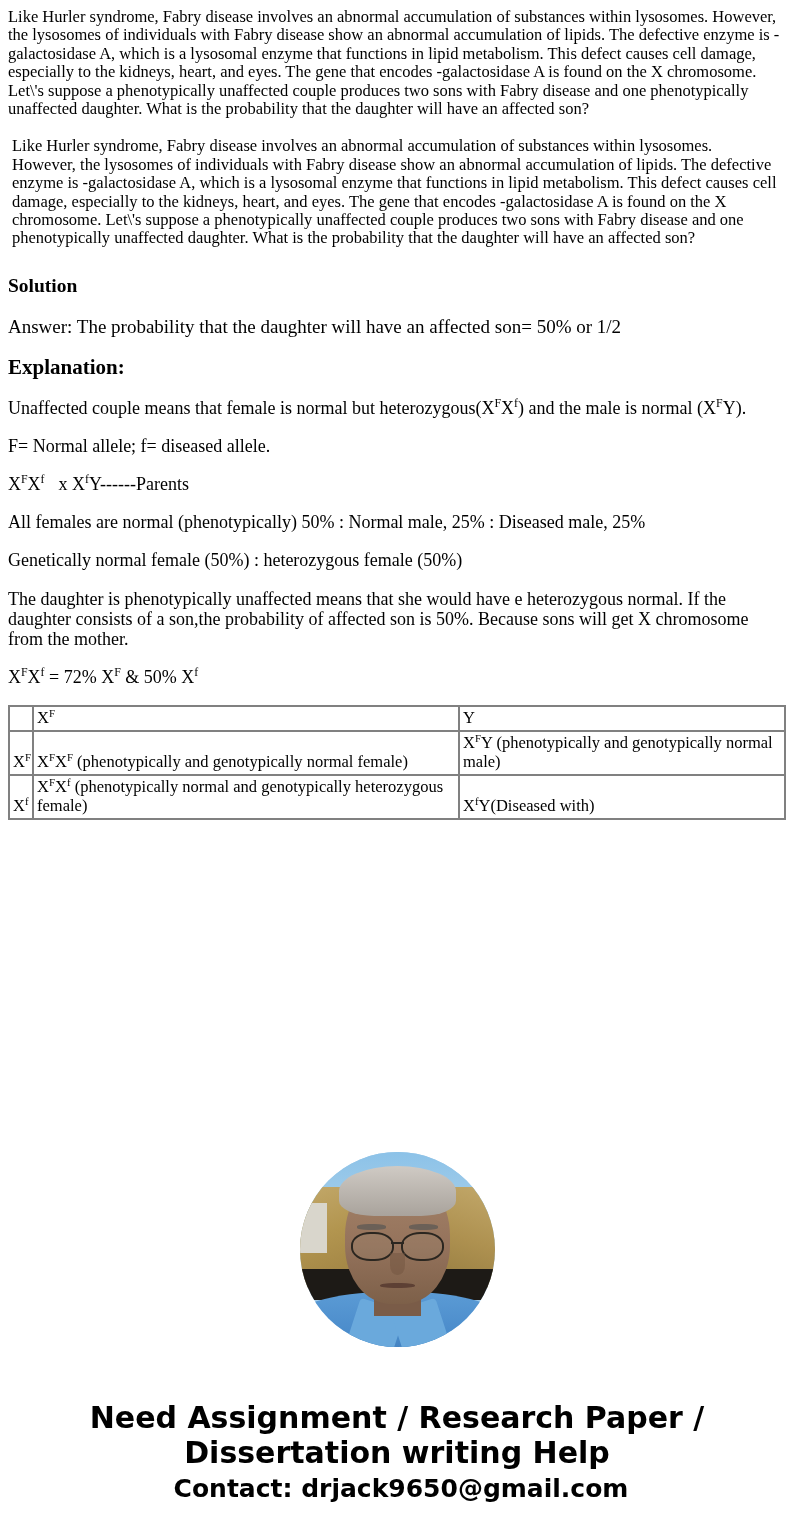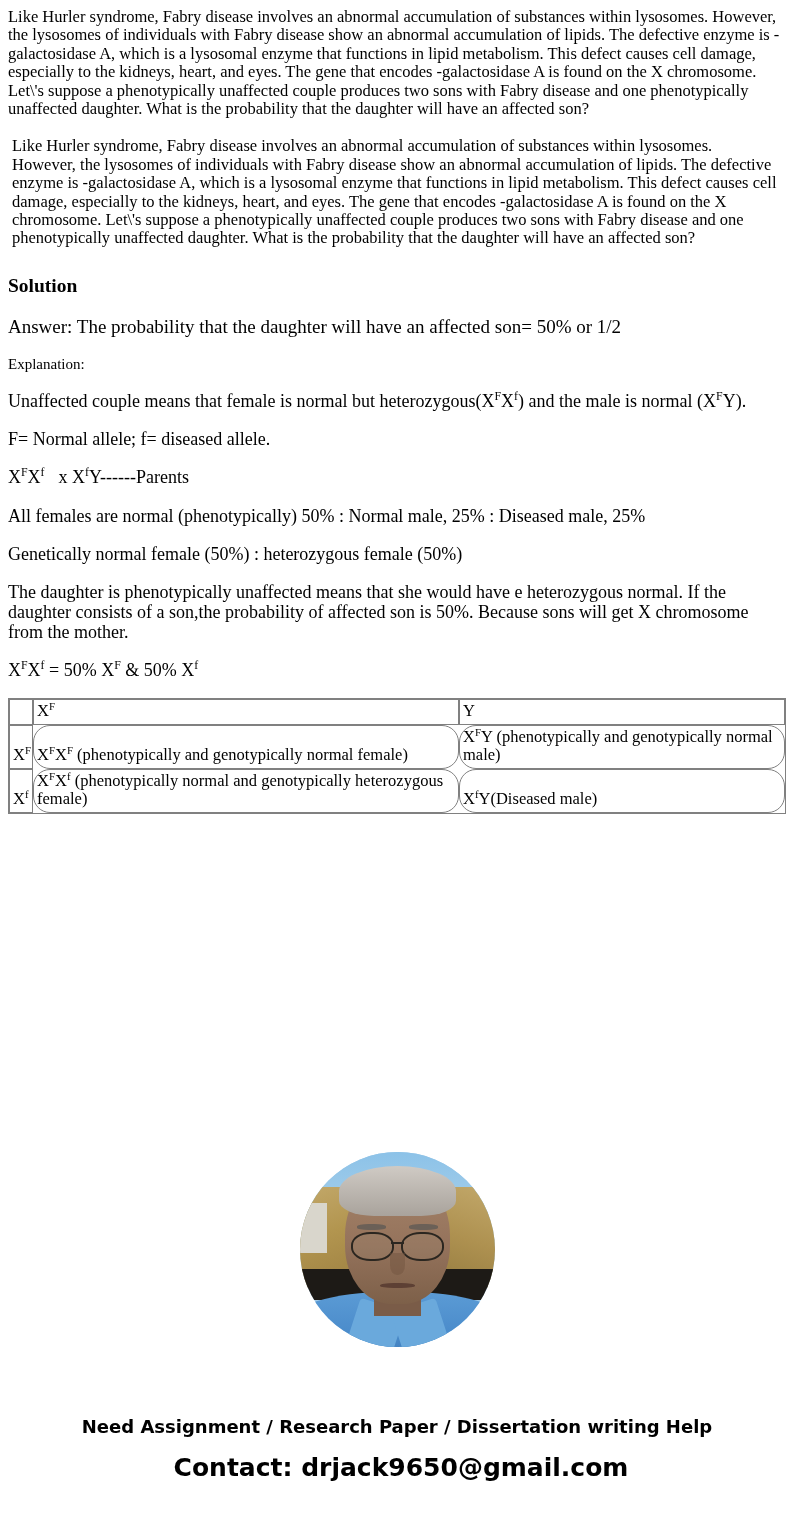--- a/index.html
+++ b/index.html
@@ -39,22 +39,22 @@
     line-height: 1.15;
     font-family: "Liberation Serif", "DejaVu Serif", serif;
   }
   p.answer-line {
     font-size: 19px;
     margin: 19px 0 0 0;
     padding: 0 8px;
     line-height: 1.12;
   }
   p.explanation-label {
-    font-size: 15px;
-    font-weight: normal;
+    font-size: 21px;
+    font-weight: bold;
     margin: 19px 0 0 0;
     padding: 0 8px;
     line-height: 1.12;
   }
   p.step-line {
     font-size: 18px;
     margin: 18px 0 0 0;
     padding: 0 8px;
     line-height: 1.12;
   }
@@ -82,21 +82,21 @@
     border: 1px solid #808080;
     padding: 2px 3px 3px 3px;
     font-size: 16.5px;
     line-height: 1.12;
     vertical-align: bottom;
     font-family: "Liberation Serif", "DejaVu Serif", serif;
   }
   td.corner-cell { width: 22px; }
   td.row-label { width: 22px; vertical-align: bottom; }
   td.col-head { vertical-align: top; }
-  td.gamete-cell { vertical-align: top; border-radius: 17px; }
+  td.gamete-cell { vertical-align: top; }
   col.col-label { width: 24px; }
   col.col-xf { width: 426px; }
   col.col-y { width: 326px; }
 
   
   .portrait-wrap {
     position: absolute;
     left: 300px;
     top: 1152px;
     width: 195px;
@@ -196,23 +196,23 @@
   .footer {
     position: absolute;
     left: 0; top: 1400px;
     width: 794px;
     text-align: center;
     font-family: "DejaVu Sans", "Liberation Sans", sans-serif;
     font-weight: bold;
     color: #000;
   }
   .footer-headline {
-    font-size: 18px;
+    font-size: 30px;
     line-height: 1.17;
-    margin: 16px;
+    margin: 0;
     padding: 0 18px;
   }
   .footer-contact {
     font-size: 25px;
     line-height: 1.18;
     margin: 4px 0 0 8px;
     padding: 0 32px;
   }
 </style>
 </head>
@@ -235,21 +235,21 @@
   <p class="step-line">F= Normal allele; f= diseased allele.</p>
 
   <p class="step-line"><span>X</span><sup>F</sup><span>X</span><sup>f</sup><span class="spacer-wide"></span><span>x X</span><sup>f</sup><span>Y------Parents</span></p>
 
   <p class="step-line">All females are normal (phenotypically) 50% : Normal male, 25% : Diseased male, 25%</p>
 
   <p class="step-line">Genetically normal female (50%) : heterozygous female (50%)</p>
 
   <p class="step-line wrap-line">The daughter is phenotypically unaffected means that she would have e heterozygous normal. If the daughter consists of a son,the probability of affected son is 50%. Because sons will get X chromosome from the mother.</p>
 
-  <p class="step-line"><span>X</span><sup>F</sup><span>X</span><sup>f</sup><span> = 50% X</span><sup>F</sup><span> &amp; 50% X</span><sup>f</sup></p>
+  <p class="step-line"><span>X</span><sup>F</sup><span>X</span><sup>f</sup><span> = 72% X</span><sup>F</sup><span> &amp; 50% X</span><sup>f</sup></p>
 
   <table class="punnett">
     <colgroup>
       <col class="col-label">
       <col class="col-xf">
       <col class="col-y">
     </colgroup>
     <tbody>
       <tr>
         <td class="corner-cell"></td>
@@ -257,21 +257,21 @@
         <td class="col-head">Y</td>
       </tr>
       <tr>
         <td class="row-label"><span>X</span><sup>F</sup></td>
         <td class="gamete-cell"><span>X</span><sup>F</sup><span>X</span><sup>F</sup><span> (phenotypically and genotypically normal female)</span></td>
         <td class="gamete-cell"><span>X</span><sup>F</sup><span>Y (phenotypically and genotypically normal male)</span></td>
       </tr>
       <tr>
         <td class="row-label"><span>X</span><sup>f</sup></td>
         <td class="gamete-cell"><span>X</span><sup>F</sup><span>X</span><sup>f</sup><span> (phenotypically normal and genotypically heterozygous female)</span></td>
-        <td class="gamete-cell"><span>X</span><sup>f</sup><span>Y(Diseased male)</span></td>
+        <td class="gamete-cell"><span>X</span><sup>f</sup><span>Y(Diseased with)</span></td>
       </tr>
     </tbody>
   </table>
 
   <div class="portrait-wrap">
     <div class="portrait">
       <div class="p-sky"></div>
       <div class="p-panel-mid"></div>
       <div class="p-panel-left"></div>
       <div class="p-panel-right"></div>

